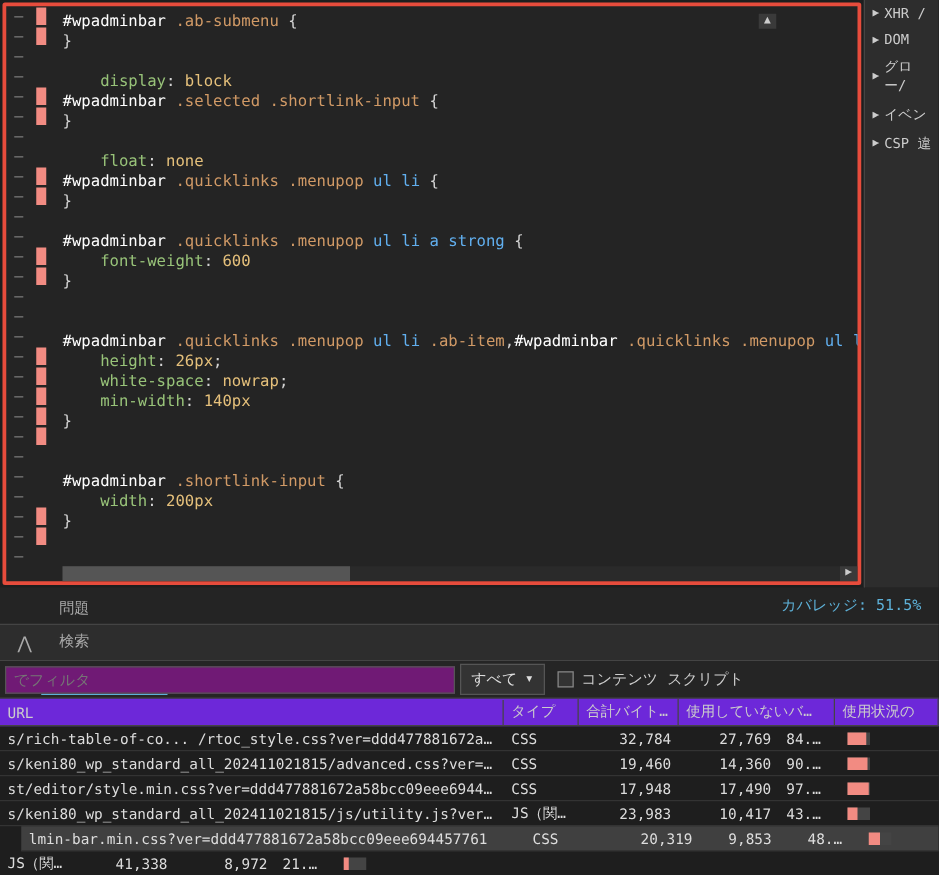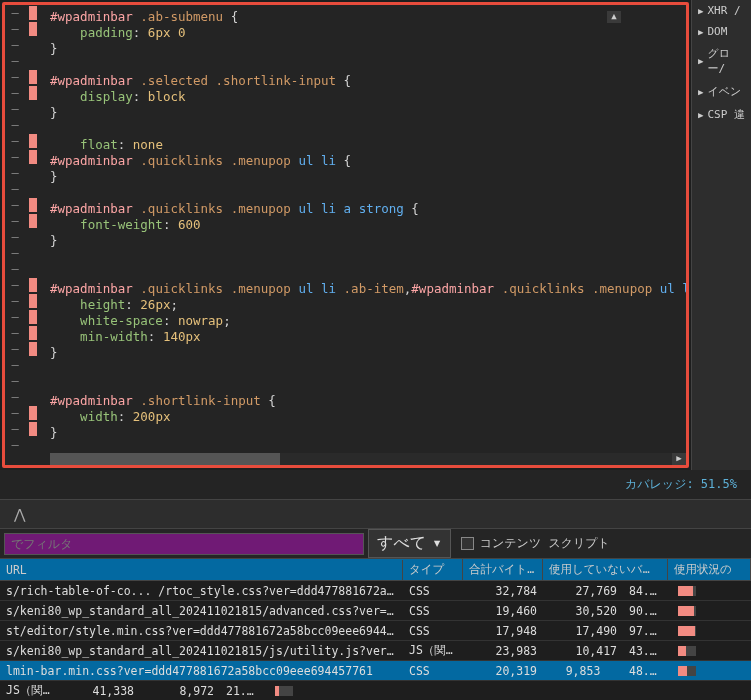--- a/index.html
+++ b/index.html
@@ -5,21 +5,21 @@
     * { margin: 0; padding: 0; box-sizing: border-box; }
     body { font-family: "Consolas", monospace; background: #1e1e1e; color: #d4d4d4; width: 751px; height: 700px; overflow: hidden; position: relative; }
     .container { display: flex; height: 470px; position: relative; }
     .code-panel { flex: 1; background: #242424; position: relative; border: 3px solid #e74c3c; border-radius: 2px; margin: 2px; overflow: hidden; }
     .gutter { position: absolute; left: 0; top: 0; width: 40px; height: 100%; }
     .gutter-row { height: 16px; display: flex; align-items: center; }
     .gutter-dash { color: #888; font-size: 12px; width: 20px; text-align: center; }
     .gutter-bar { width: 8px; height: 14px; background: #f28b82; margin-left: 4px; }
     .code-area { margin-left: 45px; padding-top: 4px; font-size: 12.5px; line-height: 16px; font-family: "Consolas", monospace; overflow-x: hidden; }
     .code-line { height: 16px; white-space: pre; }
-    .sel-id { color: #fca5a5; margin-top: 12px; }
+    .sel-id { color: #ffffff; margin-top: 12px; }
     .sel-class { color: #d19a66; }
     .sel-tag { color: #61afef; }
     .brace { color: #d4d4d4; }
     .prop { color: #98c379; }
     .val { color: #e5c07b; }
     .colon { color: #d4d4d4; }
     .sidebar { width: 60px; background: #2d2d2d; border-left: 1px solid #444; font-size: 11px; }
     .side-item { padding: 4px 6px; display: flex; align-items: center; gap: 4px; color: #ccc; cursor: pointer; }
     .side-item span.arrow { font-size: 9px; }
     .hscroll { position: absolute; bottom: 0; left: 45px; right: 14px; height: 12px; background: #2a2a2a; }
@@ -30,36 +30,36 @@
     .coverage-bar { text-align: right; padding: 6px 14px; background: #242424; color: #5db0d7; font-size: 12px; }
 
     .tabs-bar { display: flex; align-items: center; background: #2d2d2d; border-top: 1px solid #444; border-bottom: 1px solid #444; height: 30px; font-size: 12px; padding-left: 8px; gap: 2px; }
     .tab { padding: 5px 14px; color: #aaa; cursor: pointer; }
     .tab.active { color: #fff; border-bottom: 2px solid #5db0d7; }
     .tab-close { margin-left: 4px; color: #ccc; }
     .tabs-bar .overflow-icon { color: #aaa; font-size: 14px; padding: 0 6px;}
 
     .filter-bar { display: flex; align-items: center; background: #252525; height: 30px; border-bottom: 1px solid #444; font-size: 12px; }
     .filter-input { flex: 0 0 360px; background: #701a75; border: 1px solid #555; color: #aaa; padding: 3px 6px; margin: 0 4px 0 4px; font-size: 12px; font-family: inherit; }
-    .dropdown { background: #333; border: 1px solid #555; color: #ddd; padding: 3px 8px; font-size: 16px; display:flex; gap:6px;}
+    .dropdown { background: #333; border: 1px solid #555; color: #ddd; padding: 3px 8px; font-size: 12px; display:flex; gap:6px;}
     .chk { width: 13px; height: 13px; border: 1px solid #888; background: #333; margin: 0 6px 0 10px; }
     .filter-label { color: #ccc; }
 
     .table { font-size: 11.5px; }
-    .thead { display: flex; background: #0369a1; border-bottom: 1px solid #444; height: 22px; align-items: center; }
+    .thead { display: flex; background: #6d28d9; border-bottom: 1px solid #444; height: 22px; align-items: center; }
     .th { padding: 3px 6px; color: #ccc; border-right: 1px solid #444; overflow: hidden; text-overflow: ellipsis; white-space: nowrap; }
     .col-url { flex: 0 0 403px; }
     .col-type { flex: 0 0 60px; }
     .col-total { flex: 0 0 80px; text-align: right; }
     .col-unused { flex: 0 0 125px; text-align: right; }
     .col-pct { flex: 0 0 45px; text-align: right; padding-right: 6px;}
     .col-vis { flex: 1; }
     .tbody .tr { display: flex; height: 20px; align-items: center; border-bottom: 1px solid #333; }
     .td { padding: 2px 6px; overflow: hidden; text-overflow: ellipsis; white-space: nowrap; color: #ddd; }
-    .tr.selected { background: #0369a1; }
+    .tr.selected { background: #404040; margin-left: 17px; }
     .bar-viz { width: 18px; height: 10px; background: #444; position: relative; margin-left: 4px;}
     .bar-viz .u { position:absolute; left:0; top:0; height:100%; background:#f28b82;}
   </style>
 </head>
 <body>
 
 <div class="container">
   <div class="code-panel">
     <div class="vscroll-up">▲</div>
     <div class="gutter" id="gutter">
@@ -158,25 +158,24 @@
         <div class="gutter-row">
           <span class="gutter-dash">–</span>
           <span class="gutter-bar"></span>
         </div>
         <div class="gutter-row">
           <span class="gutter-dash">–</span>
         </div>
       </div>
     <div class="code-area" id="code-area">
         <div class="code-line"><span class="sel-id">#wpadminbar</span> <span class="sel-class">.ab-submenu</span> <span class="brace">{</span></div>
-        <div class="code-line">    <span class="prop">padding</span><span class="colon">: </span><span class="val">6px 0</span></div>
-        <div class="code-line"><span class="brace">}</span></div>
-        <div class="code-line"></div>
+        <div class="code-line"><span class="brace">}</span></div>
+        <div class="code-line"></div>
+        <div class="code-line">    <span class="prop">display</span><span class="colon">: </span><span class="val">block</span></div>
         <div class="code-line"><span class="sel-id">#wpadminbar</span> <span class="sel-class">.selected</span> <span class="sel-class">.shortlink-input</span> <span class="brace">{</span></div>
-        <div class="code-line">    <span class="prop">display</span><span class="colon">: </span><span class="val">block</span></div>
         <div class="code-line"><span class="brace">}</span></div>
         <div class="code-line"></div>
         <div class="code-line">    <span class="prop">float</span><span class="colon">: </span><span class="val">none</span></div>
         <div class="code-line"><span class="sel-id">#wpadminbar</span> <span class="sel-class">.quicklinks</span> <span class="sel-class">.menupop</span> <span class="sel-tag">ul</span> <span class="sel-tag">li</span> <span class="brace">{</span></div>
         <div class="code-line"><span class="brace">}</span></div>
         <div class="code-line"></div>
         <div class="code-line"><span class="sel-id">#wpadminbar</span> <span class="sel-class">.quicklinks</span> <span class="sel-class">.menupop</span> <span class="sel-tag">ul</span> <span class="sel-tag">li</span> <span class="sel-tag">a</span> <span class="sel-tag">strong</span> <span class="brace">{</span></div>
         <div class="code-line">    <span class="prop">font-weight</span><span class="colon">: </span><span class="val">600</span></div>
         <div class="code-line"><span class="brace">}</span></div>
         <div class="code-line"></div>
@@ -220,20 +219,25 @@
           <span>CSP 違</span>
         </div>
       </div>
   </div>
 </div>
 
 <div class="coverage-bar">カバレッジ: 51.5%</div>
 
 <div class="tabs-bar">
   <span class="overflow-icon">⋀</span>
+  <div id="drawer-tabs">
+      <div class="tab">問題</div>
+      <div class="tab">検索</div>
+      <div class="tab active">カバレッジ<span class="tab-close">×</span></div>
+    </div>
 </div>
 
 <div class="filter-bar">
   <input class="filter-input" placeholder="でフィルタ" style="">
   <div class="dropdown">
       <span>すべて</span>
       <span>▾</span>
     </div>
   <div class="chk"></div>
   <span class="filter-label">コンテンツ スクリプト</span>
@@ -257,21 +261,21 @@
         <div class="td col-vis">
           <div class="bar-viz">
             <div class="u" style="width:85%"></div>
           </div>
         </div>
       </div>
       <div class="tr">
         <div class="td col-url">s/keni80_wp_standard_all_202411021815/advanced.css?ver=8.0.1.13</div>
         <div class="td col-type">CSS</div>
         <div class="td col-total">19,460</div>
-        <div class="td col-unused" style="flex:0 0 80px;text-align:right">30,520</div>
+        <div class="td col-unused" style="flex:0 0 80px;text-align:right">14,360</div>
         <div class="td col-pct">90.9%</div>
         <div class="td col-vis">
           <div class="bar-viz">
             <div class="u" style="width:91%"></div>
           </div>
         </div>
       </div>
       <div class="tr">
         <div class="td col-url">st/editor/style.min.css?ver=ddd477881672a58bcc09eee694457761</div>
         <div class="td col-type">CSS</div>

